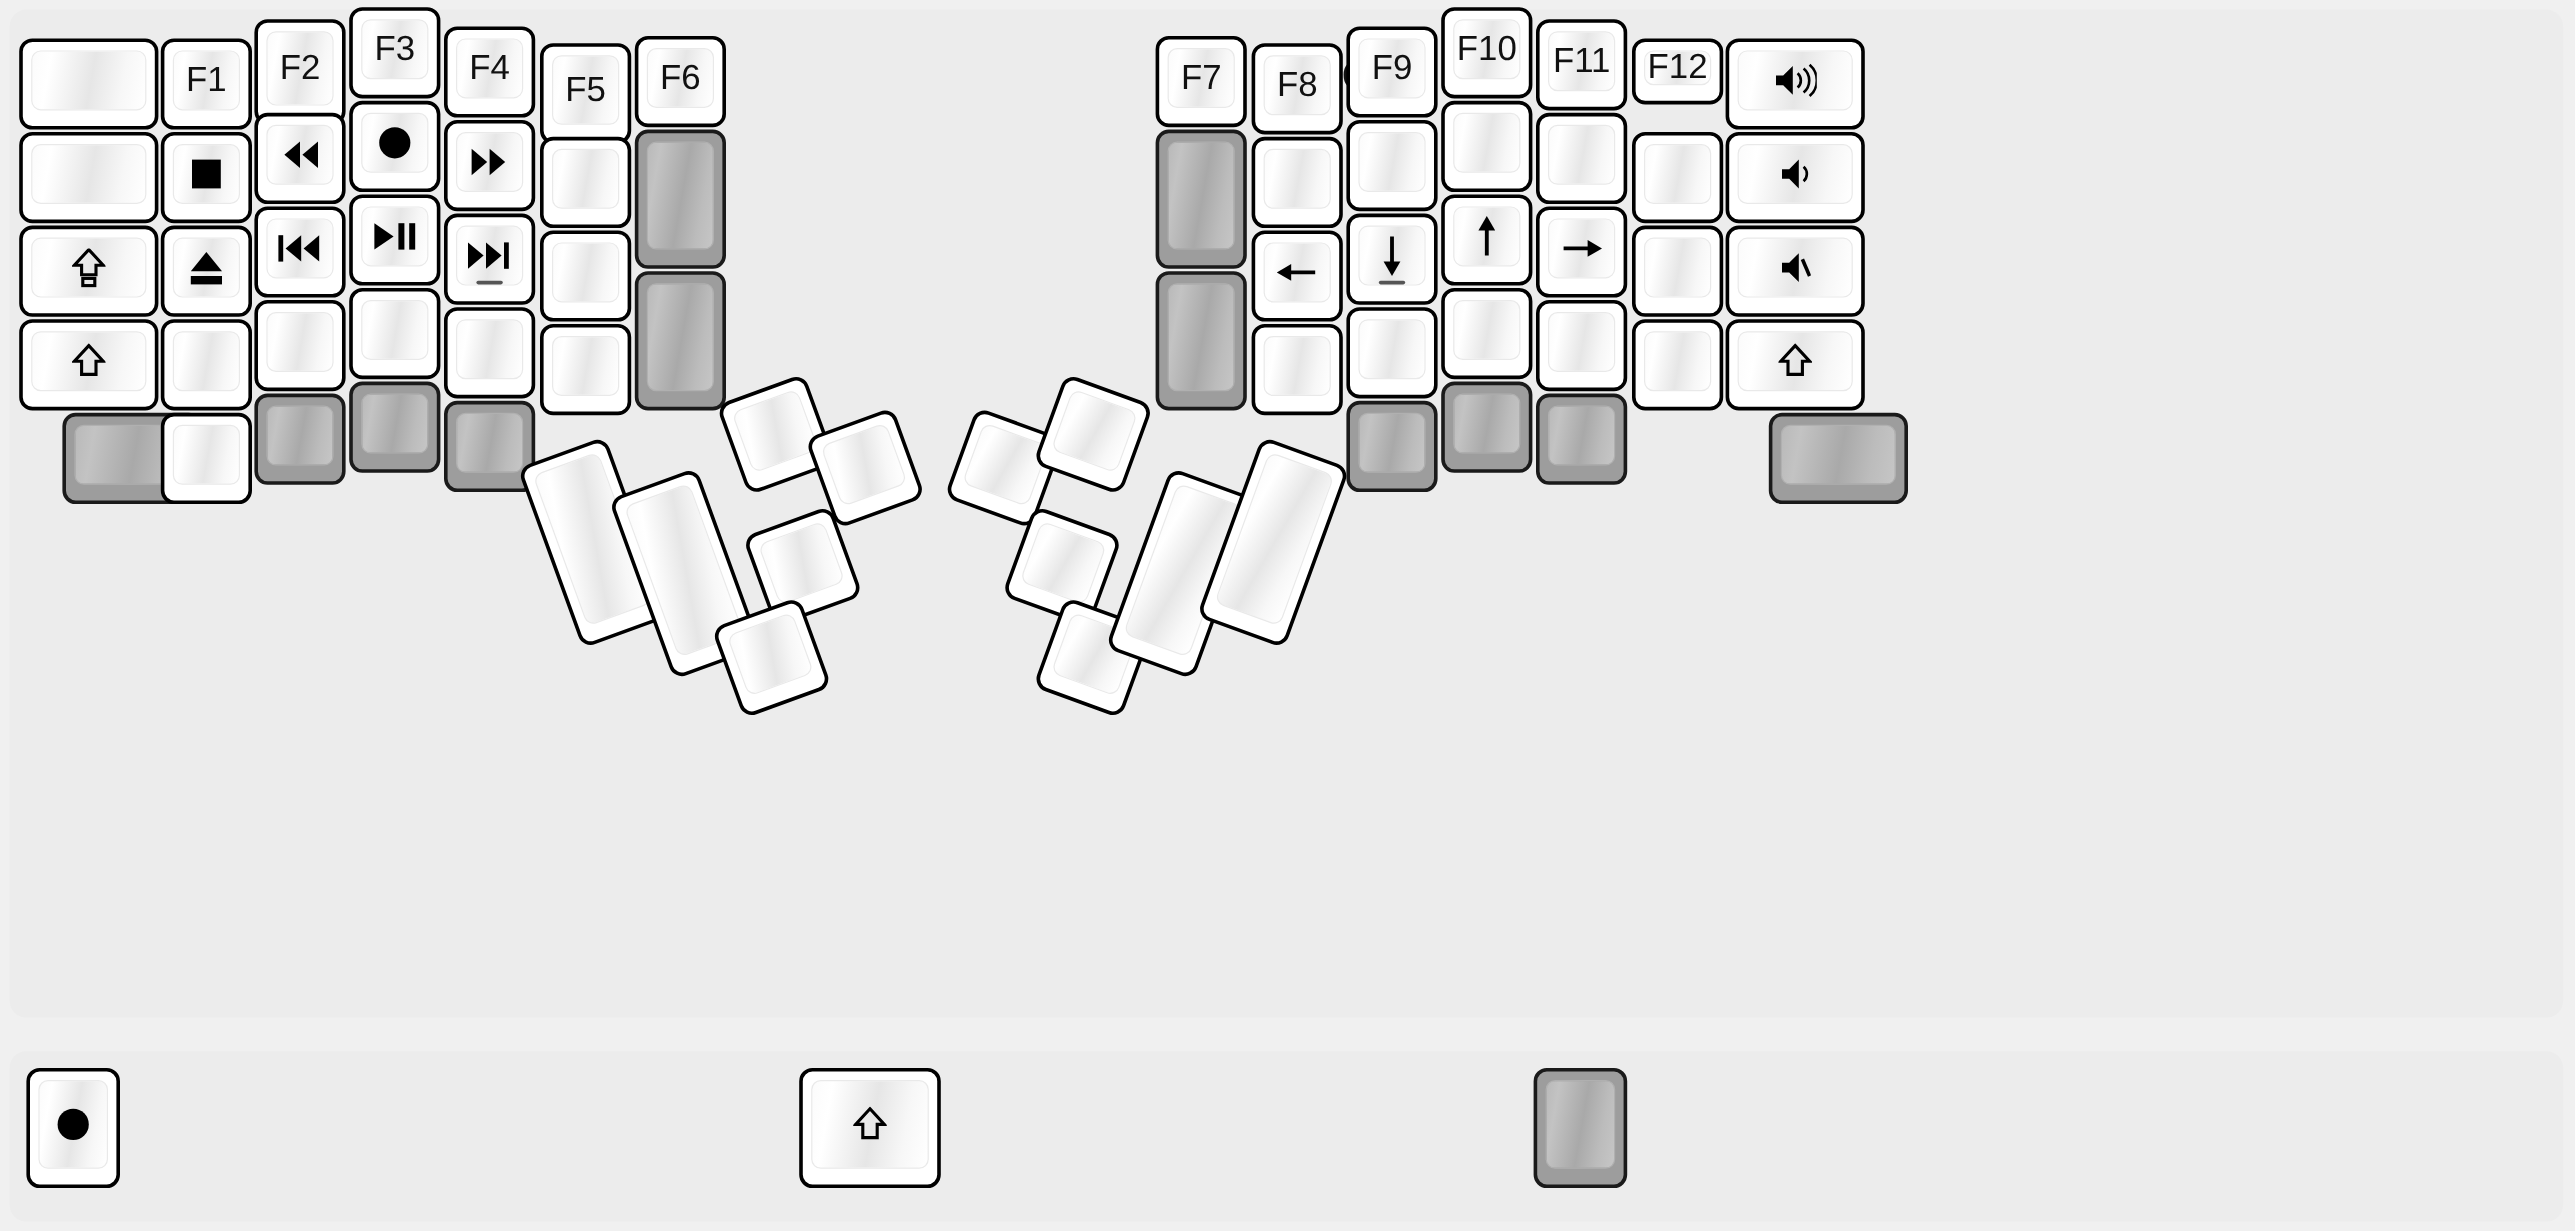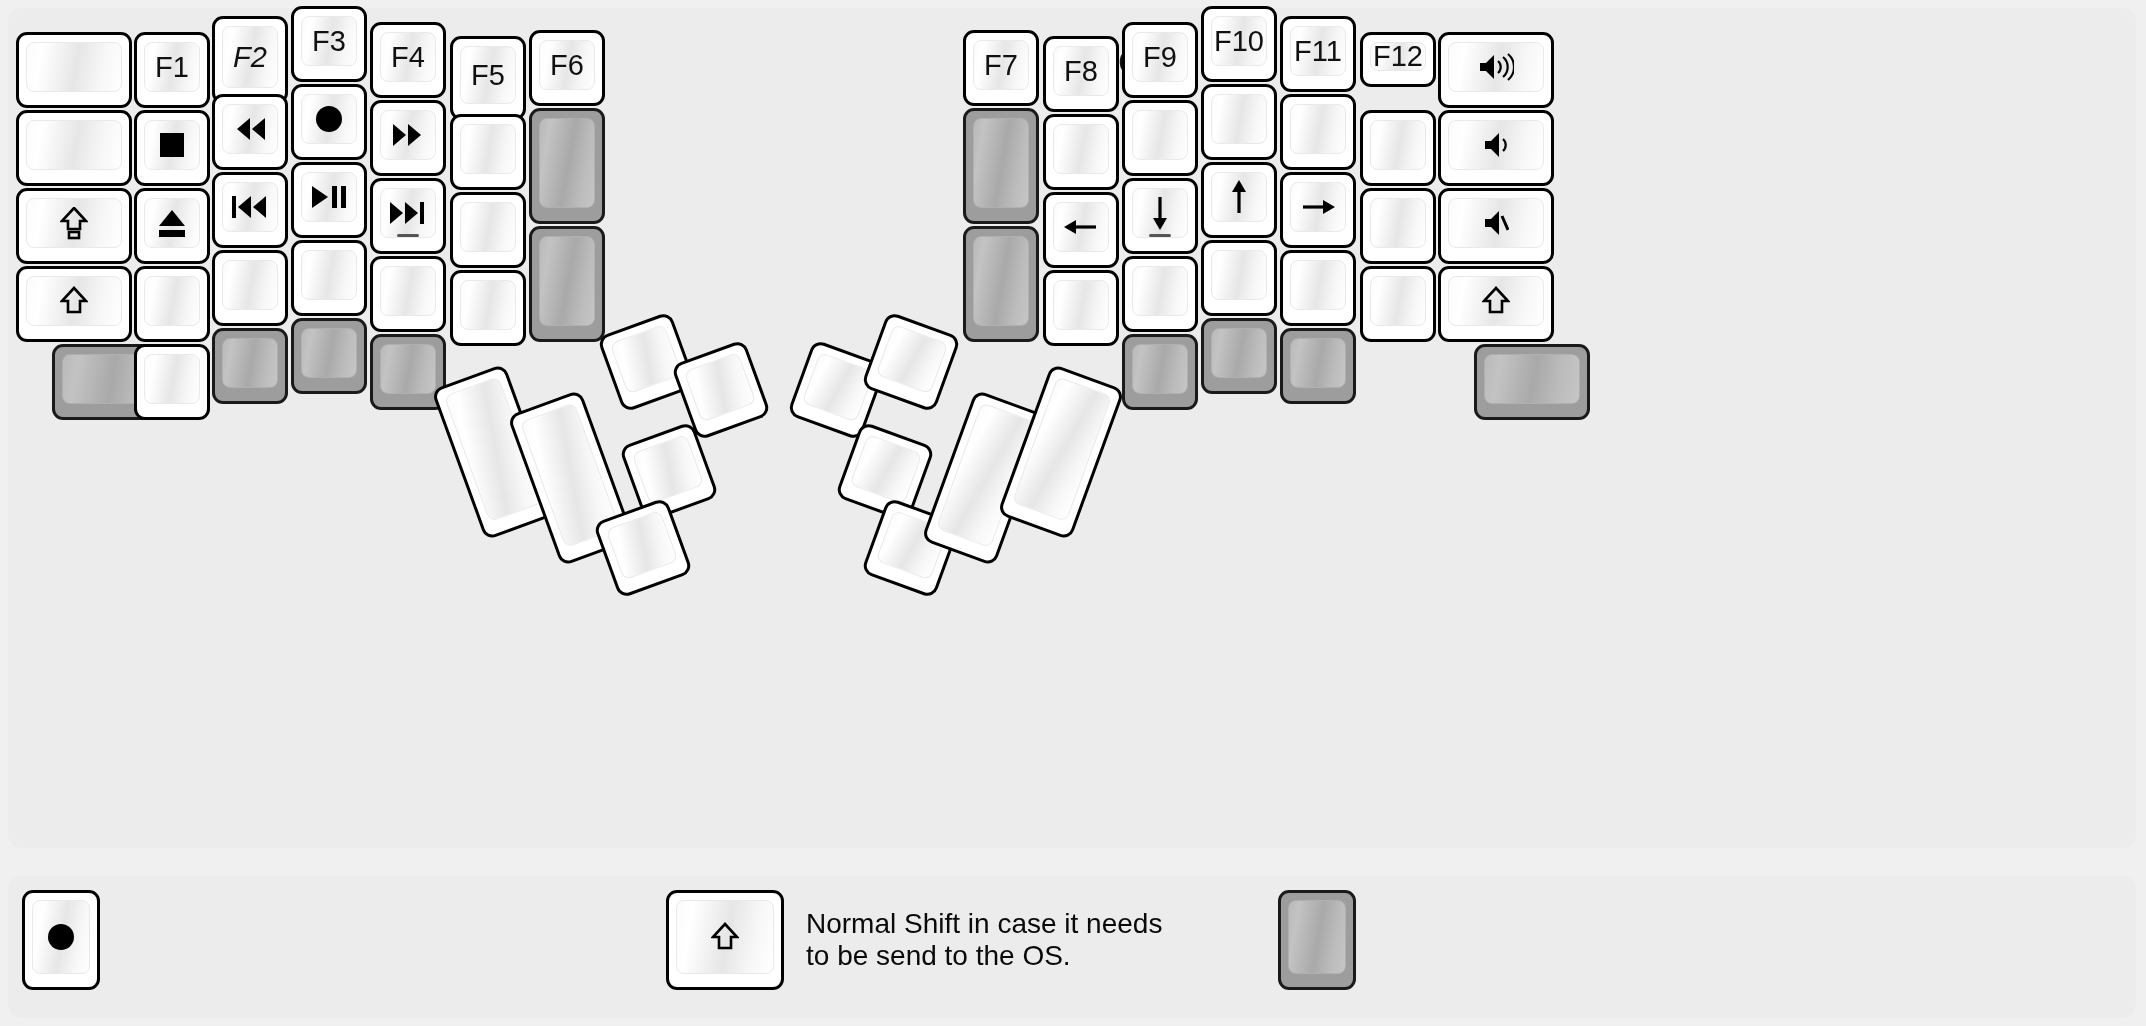--- a/index.html
+++ b/index.html
@@ -133,21 +133,21 @@
             </svg>
           </span>
         </div>
       </div>
       <div class="key" style="left: 134px; top: 266px; width: 76px; height: 76px;">
         <div class="cap"></div>
       </div>
       <div class="key" style="left: 134px; top: 344px; width: 76px; height: 76px;">
         <div class="cap"></div>
       </div>
-      <div class="key" style="left: 212px; top: 16px; width: 76px; height: 88px; font-style: italic;">
+      <div class="key" style="left: 212px; top: 16px; width: 76px; height: 88px;">
         <div class="cap">
           <span class="lbl">F2</span>
         </div>
       </div>
       <div class="key" style="left: 212px; top: 94px; width: 76px; height: 76px;">
         <div class="cap">
           <span class="glyph">
             <svg class="ic" width="36" height="26" viewBox="0 0 36 26" xmlns="http://www.w3.org/2000/svg">
               <polygon points="18,2 18,24 5,13" fill="#000"></polygon>
               <polygon points="33,2 33,24 20,13" fill="#000"></polygon>
@@ -479,22 +479,20 @@
       <div class="legend-item" style="left: 666px; top: 890px;">
         <div class="key legend-key" style="position: relative; width: 118px; height: 100px;">
           <div class="cap">
             <span class="glyph">
               <svg class="ic" width="28" height="30" viewBox="0 0 28 30" xmlns="http://www.w3.org/2000/svg">
                 <path d="M14 2 L26 15 L20 15 L20 26 L8 26 L8 15 L2 15 Z" fill="none" stroke="#000" stroke-width="2.6" stroke-linejoin="miter"></path>
               </svg>
             </span>
           </div>
         </div>
-        <div class="legend-text">Normal Shift in case it needs
-to be send to the OS.</div>
       </div>
       <div class="legend-item" style="left: 1278px; top: 890px;">
         <div class="key legend-key trns" style="position: relative; width: 78px; height: 100px;">
           <div class="cap"></div>
         </div>
       </div>
     </div>
 
 </div>
 

